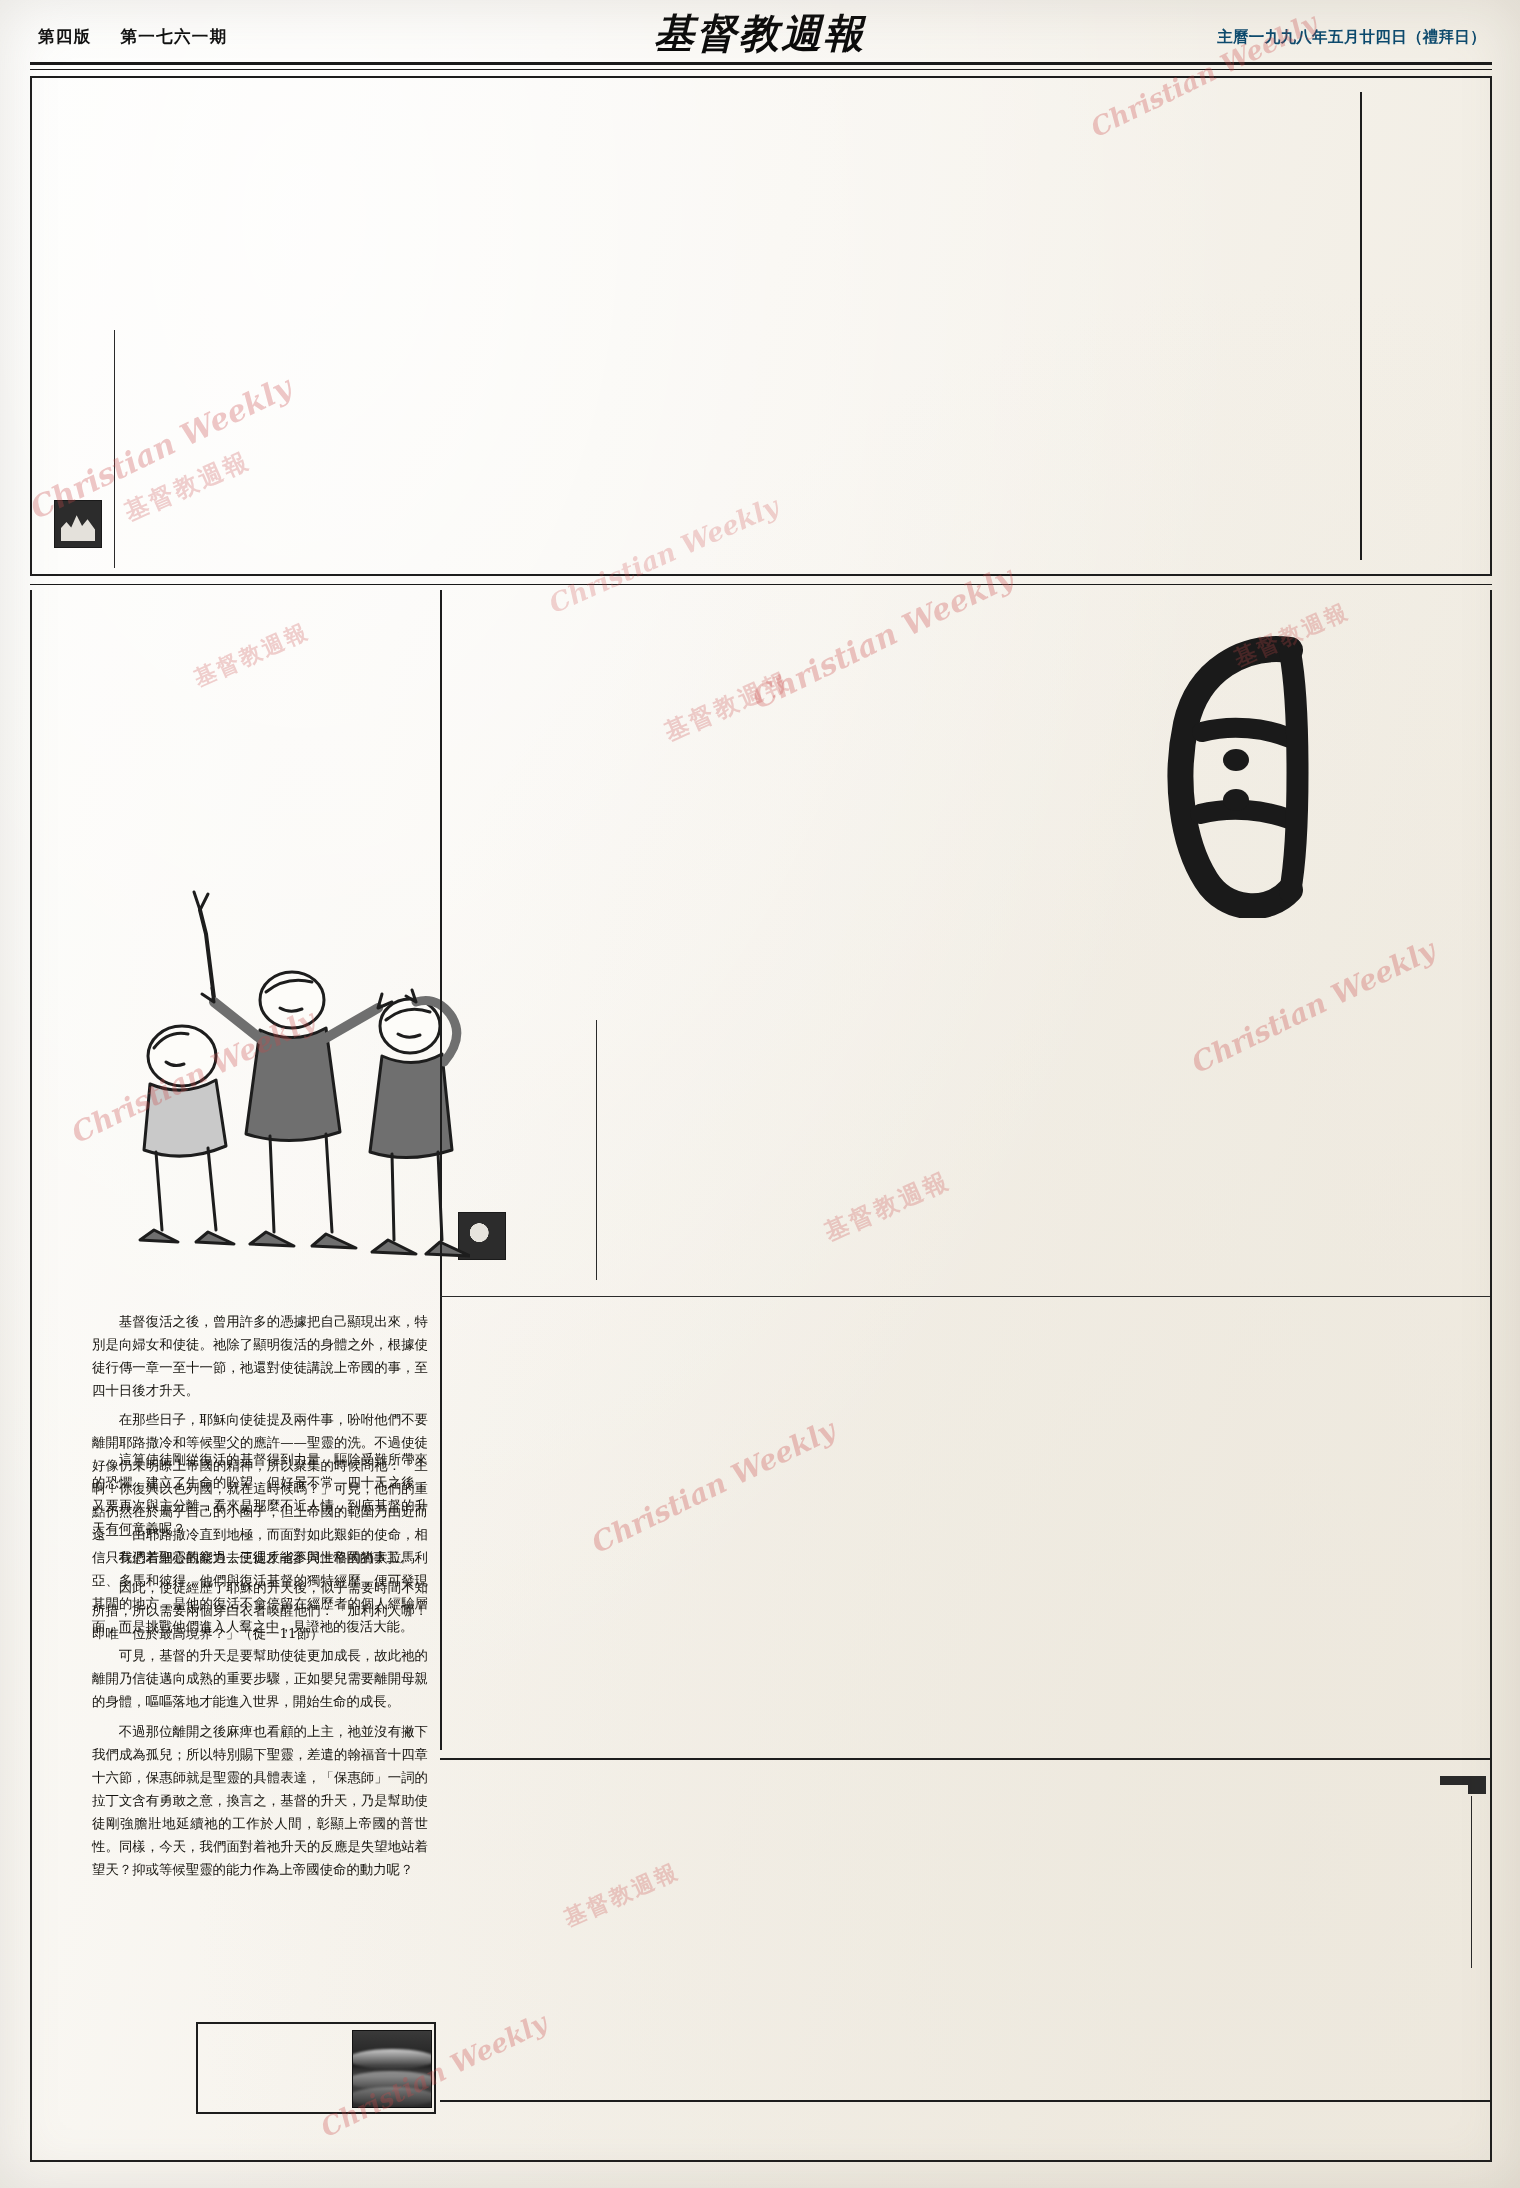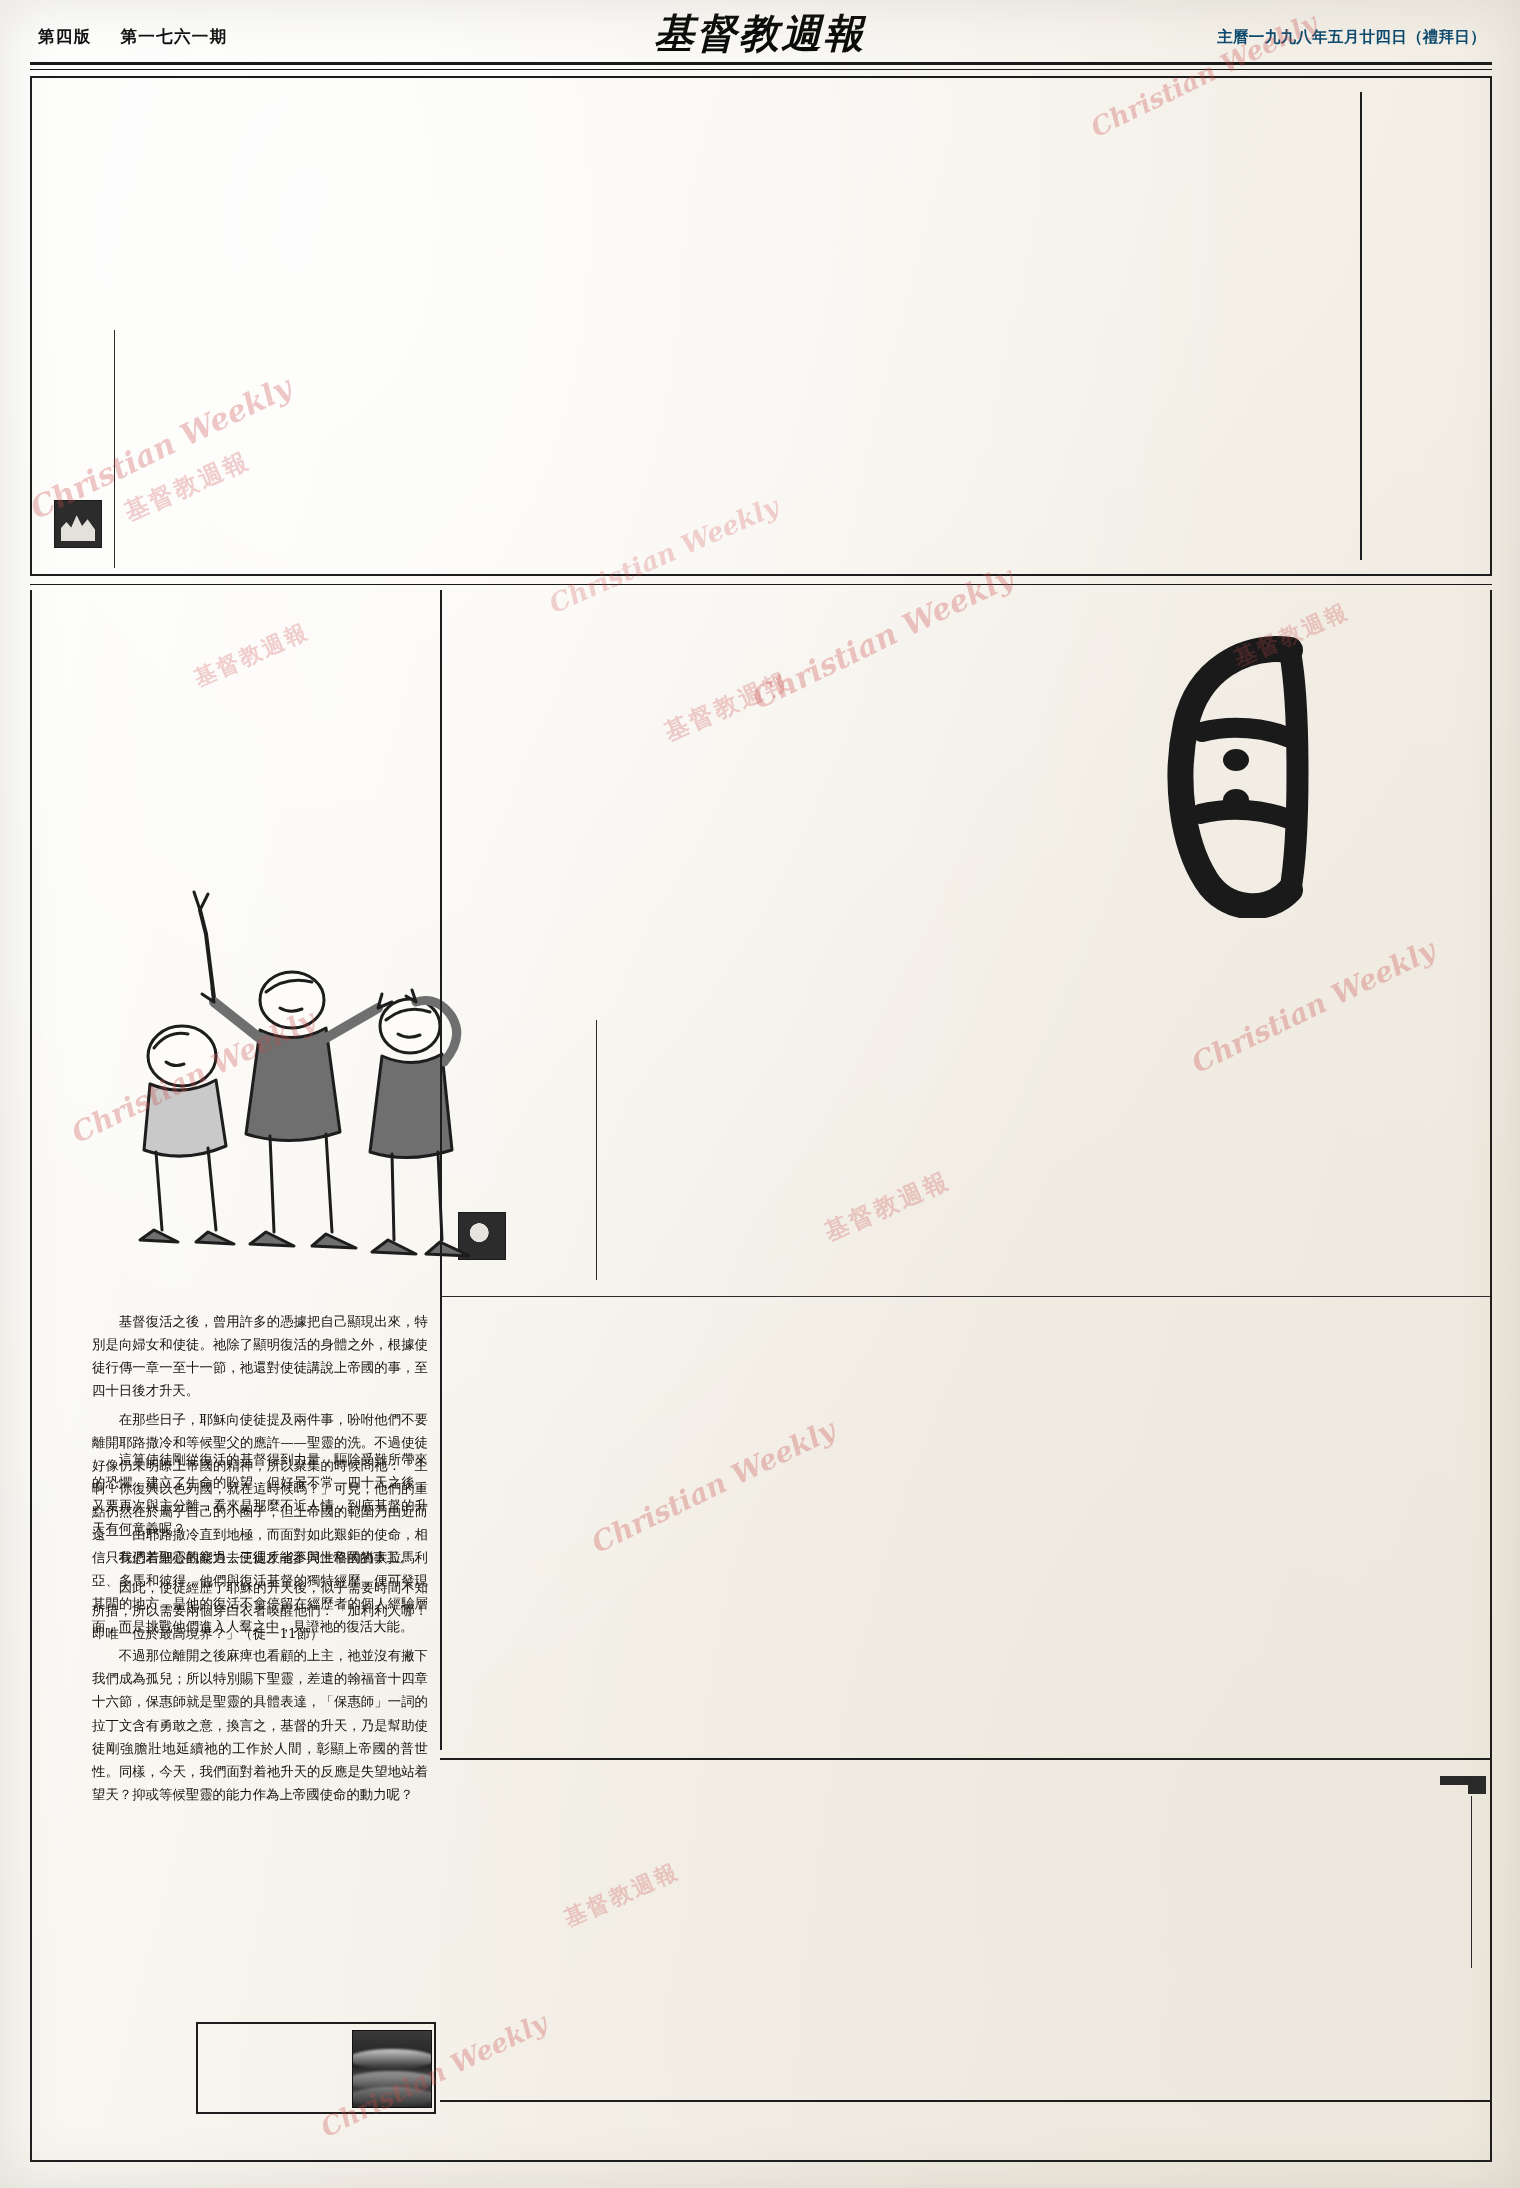--- a/index.html
+++ b/index.html
@@ -344,20 +344,21 @@
               font-family:'DejaVu Serif','Liberation Serif',serif;">
     <p style="margin:0 0 6px; text-indent:2em;">基督復活之後，曾用許多的憑據把自己顯現出來，特別是向婦女和使徒。祂除了顯明復活的身體之外，根據使徒行傳一章一至十一節，祂還對使徒講說上帝國的事，至四十日後才升天。</p>
     <p style="margin:0 0 6px; text-indent:2em;">在那些日子，耶穌向使徒提及兩件事，吩咐他們不要離開耶路撒冷和等候聖父的應許——聖靈的洗。不過使徒好像仍未明瞭上帝國的精神，所以聚集的時候問祂：「主啊！你復興以色列國，就在這時候嗎？」可見，他們的重點仍然在於屬乎自己的小圈子，但上帝國的範圍乃由近而遠——由耶路撒冷直到地極，而面對如此艱鉅的使命，相信只有憑着聖靈的能力，使徒才能參與上帝國的事工。</p>
     <p style="margin:0 0 6px; text-indent:2em;">因此，使徒經歷了耶穌的升天後，似乎需要時間不知所措，所以需要兩個穿白衣者喚醒他們：「加利利人哪！即唯一位於最高境界？」（徒一11節）</p>
   </div>
   <div style="position:absolute; left:92px; top:1448px; width:336px; height:620px;
               font-size:13.4px; line-height:1.72; color:#15130e; text-align:justify;
               font-family:'DejaVu Serif','Liberation Serif',serif;">
     <p style="margin:0 0 6px; text-indent:2em;">這算使徒剛從復活的基督得到力量，驅除受難所帶來的恐懼，建立了生命的盼望，但好景不常，四十天之後，又要再次與主分離，看來是那麼不近人情，到底基督的升天有何意義呢？</p>
     <p style="margin:0 0 6px; text-indent:2em;">我們若細心觀察過去三週反省不同性格的猶太拉馬利亞、多馬和彼得，他們與復活基督的獨特經歷，便可發現其間的地方，是他的復活不會停留在經歷者的個人經驗層面，而是挑戰他們進入人羣之中，見證祂的復活大能。</p>
+    <p style="margin:0 0 6px; text-indent:2em;">可見，基督的升天是要幫助使徒更加成長，故此祂的離開乃信徒邁向成熟的重要步驟，正如嬰兒需要離開母親的身體，嘔嘔落地才能進入世界，開始生命的成長。</p>
     <p style="margin:0 0 6px; text-indent:2em;">不過那位離開之後麻痺也看顧的上主，祂並沒有撇下我們成為孤兒；所以特別賜下聖靈，差遣的翰福音十四章十六節，保惠師就是聖靈的具體表達，「保惠師」一詞的拉丁文含有勇敢之意，換言之，基督的升天，乃是幫助使徒剛強膽壯地延續祂的工作於人間，彰顯上帝國的普世性。同樣，今天，我們面對着祂升天的反應是失望地站着望天？抑或等候聖靈的能力作為上帝國使命的動力呢？</p>
   </div>
 
   <div class="byline-v" style="left:208px; top:1992px; font-size:16px; writing-mode:horizontal-tb;">
     <span class="square-bullet" style="margin-bottom:0; margin-right:6px;"></span><span>翁傳鏗</span>
   </div>
   <div class="panel framed" style="left:196px; top:2022px; width:240px; height:92px; border-width:2px;"></div>
   <div class="headline-h" style="left:216px; top:2050px; font-size:30px; letter-spacing:0.22em;">溪水旁</div>
   <div class="photo" style="left:352px; top:2030px; width:78px; height:76px;">
     <div class="wave" style="top:24%;"></div>

